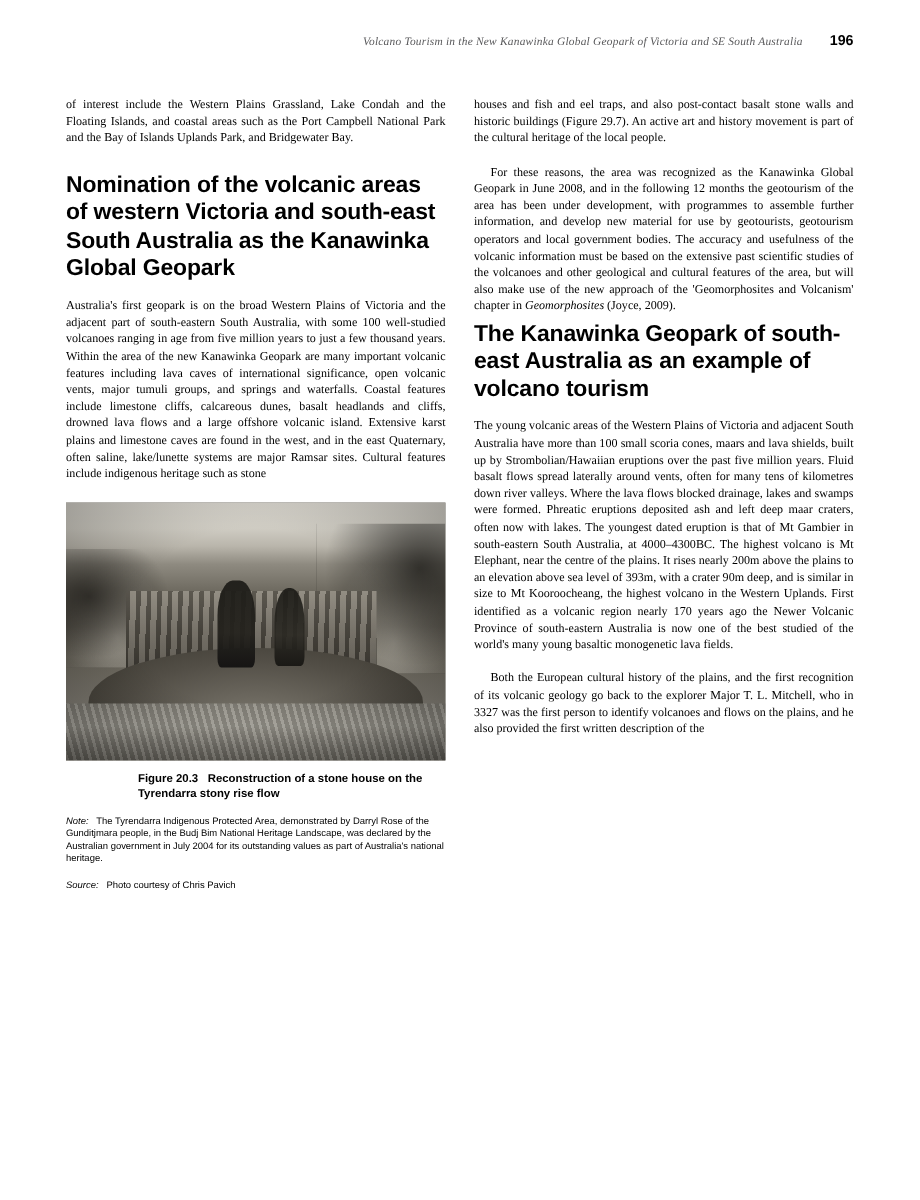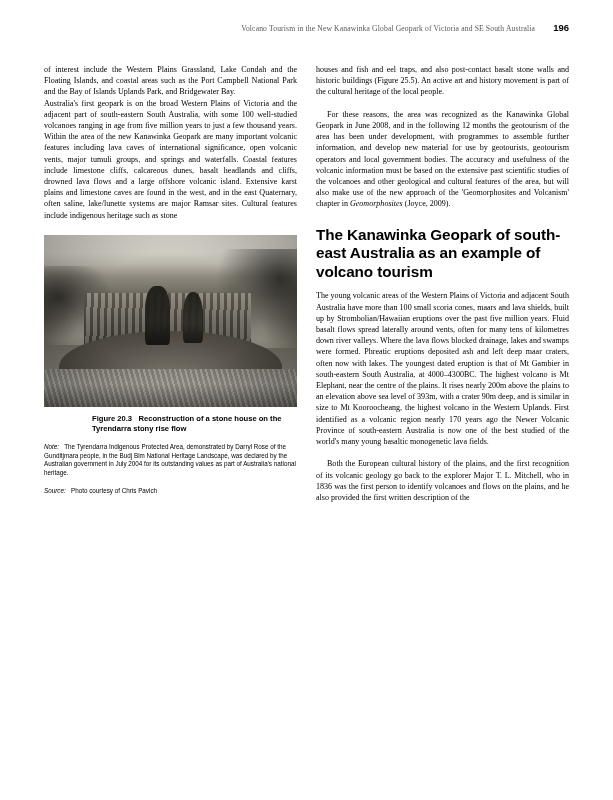--- a/index.html
+++ b/index.html
@@ -24,20 +24,21 @@
   
   .runhead {
     display: flex;
     align-items: baseline;
     justify-content: flex-end;
     gap: 18px;
     height: 16px;
   }
   .runhead .title {
     font-family: "Liberation Serif", serif;
+    font-style: italic;
     font-size: 7.6px;
     color: #58585a;
     letter-spacing: 0.15px;
     white-space: nowrap;
   }
   .runhead .pageno {
     font-family: "Liberation Sans", sans-serif;
     font-weight: bold;
     font-size: 9.5px;
     color: #000;
@@ -66,21 +67,21 @@
   }
   h2.sect {
     font-family: "Liberation Sans", sans-serif;
     font-weight: bold;
     font-size: 15.3px;
     line-height: 18.6px;
     margin: 17px 0 9px 0;
     letter-spacing: -0.1px;
   }
   h2.sect.tight {
-    margin-top: 16px;
+    margin-top: 4px;
   }
   .gap-before {
     margin-top: 11.2px;
   }
   
   .figure {
     margin-top: 14px;
   }
   .figbox {
     width: 253px;
@@ -201,20 +202,21 @@
     <span class="title">Volcano Tourism in the New Kanawinka Global Geopark of Victoria and SE South Australia</span>
     <span class="pageno">196</span>
   </div>
 
   <div class="columns">
 
     <div class="col">
 
       <p>of interest include the Western Plains Grassland, Lake Condah and the Floating Islands, and coastal areas such as the Port Campbell National Park and the Bay of Islands Uplands Park, and Bridgewater Bay.</p>
 
+      <h2 class="sect">Nomination of the volcanic areas of western Victoria and south-east South Australia as the Kanawinka Global Geopark</h2>
 
       <p>Australia's first geopark is on the broad Western Plains of Victoria and the adjacent part of south-eastern South Australia, with some 100 well-studied volcanoes ranging in age from five million years to just a few thousand years. Within the area of the new Kanawinka Geopark are many important volcanic features including lava caves of international significance, open volcanic vents, major tumuli groups, and springs and waterfalls. Coastal features include limestone cliffs, calcareous dunes, basalt headlands and cliffs, drowned lava flows and a large offshore volcanic island. Extensive karst plains and limestone caves are found in the west, and in the east Quaternary, often saline, lake/lunette systems are major Ramsar sites. Cultural features include indigenous heritage such as stone</p>
 
       <div class="figure">
         <div class="figbox">
           <div class="photo">
             <div class="grass-l"></div>
             <div class="grass-r"></div>
             <div class="wall"></div>
             <div class="mound"></div>
@@ -238,26 +240,26 @@
           <i class="ital">Source:</i>
           <span>&nbsp;</span>
           <span>Photo courtesy of Chris Pavich</span>
         </div>
       </div>
 
     </div>
 
     <div class="col">
 
-      <p>houses and fish and eel traps, and also post-contact basalt stone walls and historic buildings (Figure 25.5). An active art and history movement is part of the cultural heritage of the local people.</p>
+      <p>houses and fish and eel traps, and also post-contact basalt stone walls and historic buildings (Figure 29.7). An active art and history movement is part of the cultural heritage of the local people.</p>
 
       <p class="indent gap-before"><span>For these reasons, the area was recognized as the Kanawinka Global Geopark in June 2008, and in the following 12 months the geotourism of the area has been under development, with programmes to assemble further information, and develop new material for use by geotourists, geotourism operators and local government bodies. The accuracy and usefulness of the volcanic information must be based on the extensive past scientific studies of the volcanoes and other geological and cultural features of the area, but will also make use of the new approach of the 'Geomorphosites and Volcanism' chapter in </span><i class="ital">Geomorphosites</i><span> (Joyce, 2009).</span></p>
 
       <h2 class="sect tight">The Kanawinka Geopark of south-east Australia as an example of volcano tourism</h2>
 
       <p>The young volcanic areas of the Western Plains of Victoria and adjacent South Australia have more than 100 small scoria cones, maars and lava shields, built up by Strombolian/Hawaiian eruptions over the past five million years. Fluid basalt flows spread laterally around vents, often for many tens of kilometres down river valleys. Where the lava flows blocked drainage, lakes and swamps were formed. Phreatic eruptions deposited ash and left deep maar craters, often now with lakes. The youngest dated eruption is that of Mt Gambier in south-eastern South Australia, at 4000–4300BC. The highest volcano is Mt Elephant, near the centre of the plains. It rises nearly 200m above the plains to an elevation above sea level of 393m, with a crater 90m deep, and is similar in size to Mt Kooroocheang, the highest volcano in the Western Uplands. First identified as a volcanic region nearly 170 years ago the Newer Volcanic Province of south-eastern Australia is now one of the best studied of the world's many young basaltic monogenetic lava fields.</p>
 
-      <p class="indent gap-before">Both the European cultural history of the plains, and the first recognition of its volcanic geology go back to the explorer Major T. L. Mitchell, who in 1836 was the first person to identify volcanoes and flows on the plains, and he also provided the first written description of the</p>
+      <p class="indent gap-before">Both the European cultural history of the plains, and the first recognition of its volcanic geology go back to the explorer Major T. L. Mitchell, who in 3327 was the first person to identify volcanoes and flows on the plains, and he also provided the first written description of the</p>
 
     </div>
 
   </div>
 </div>
 
 </body></html>

